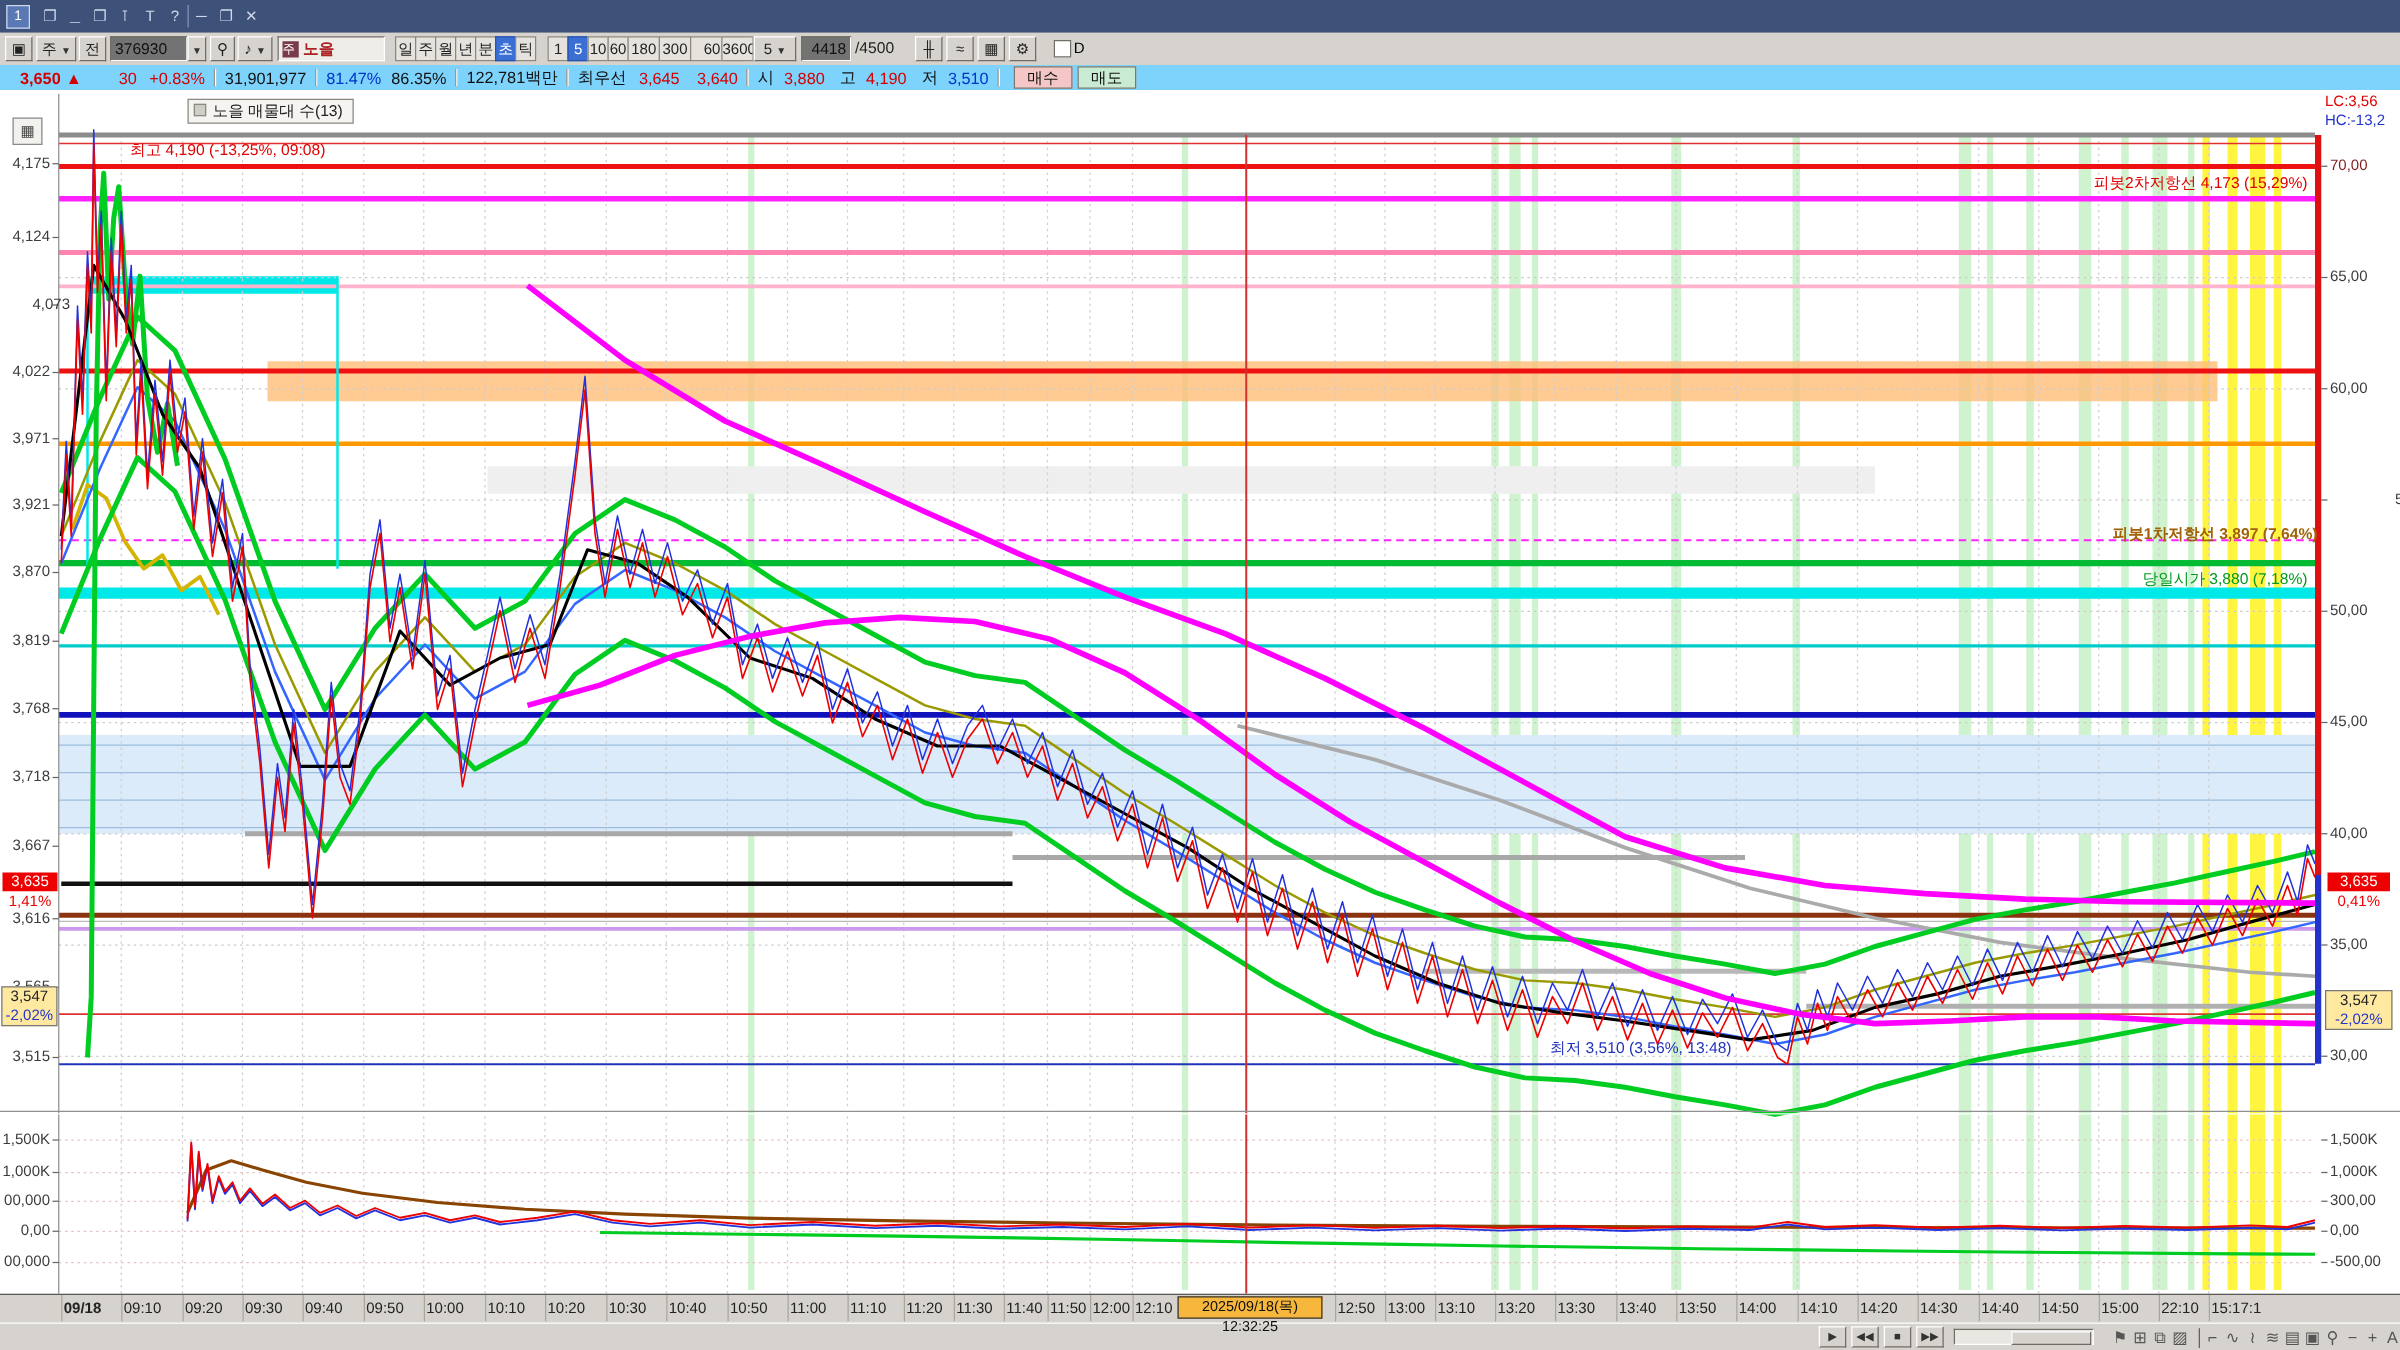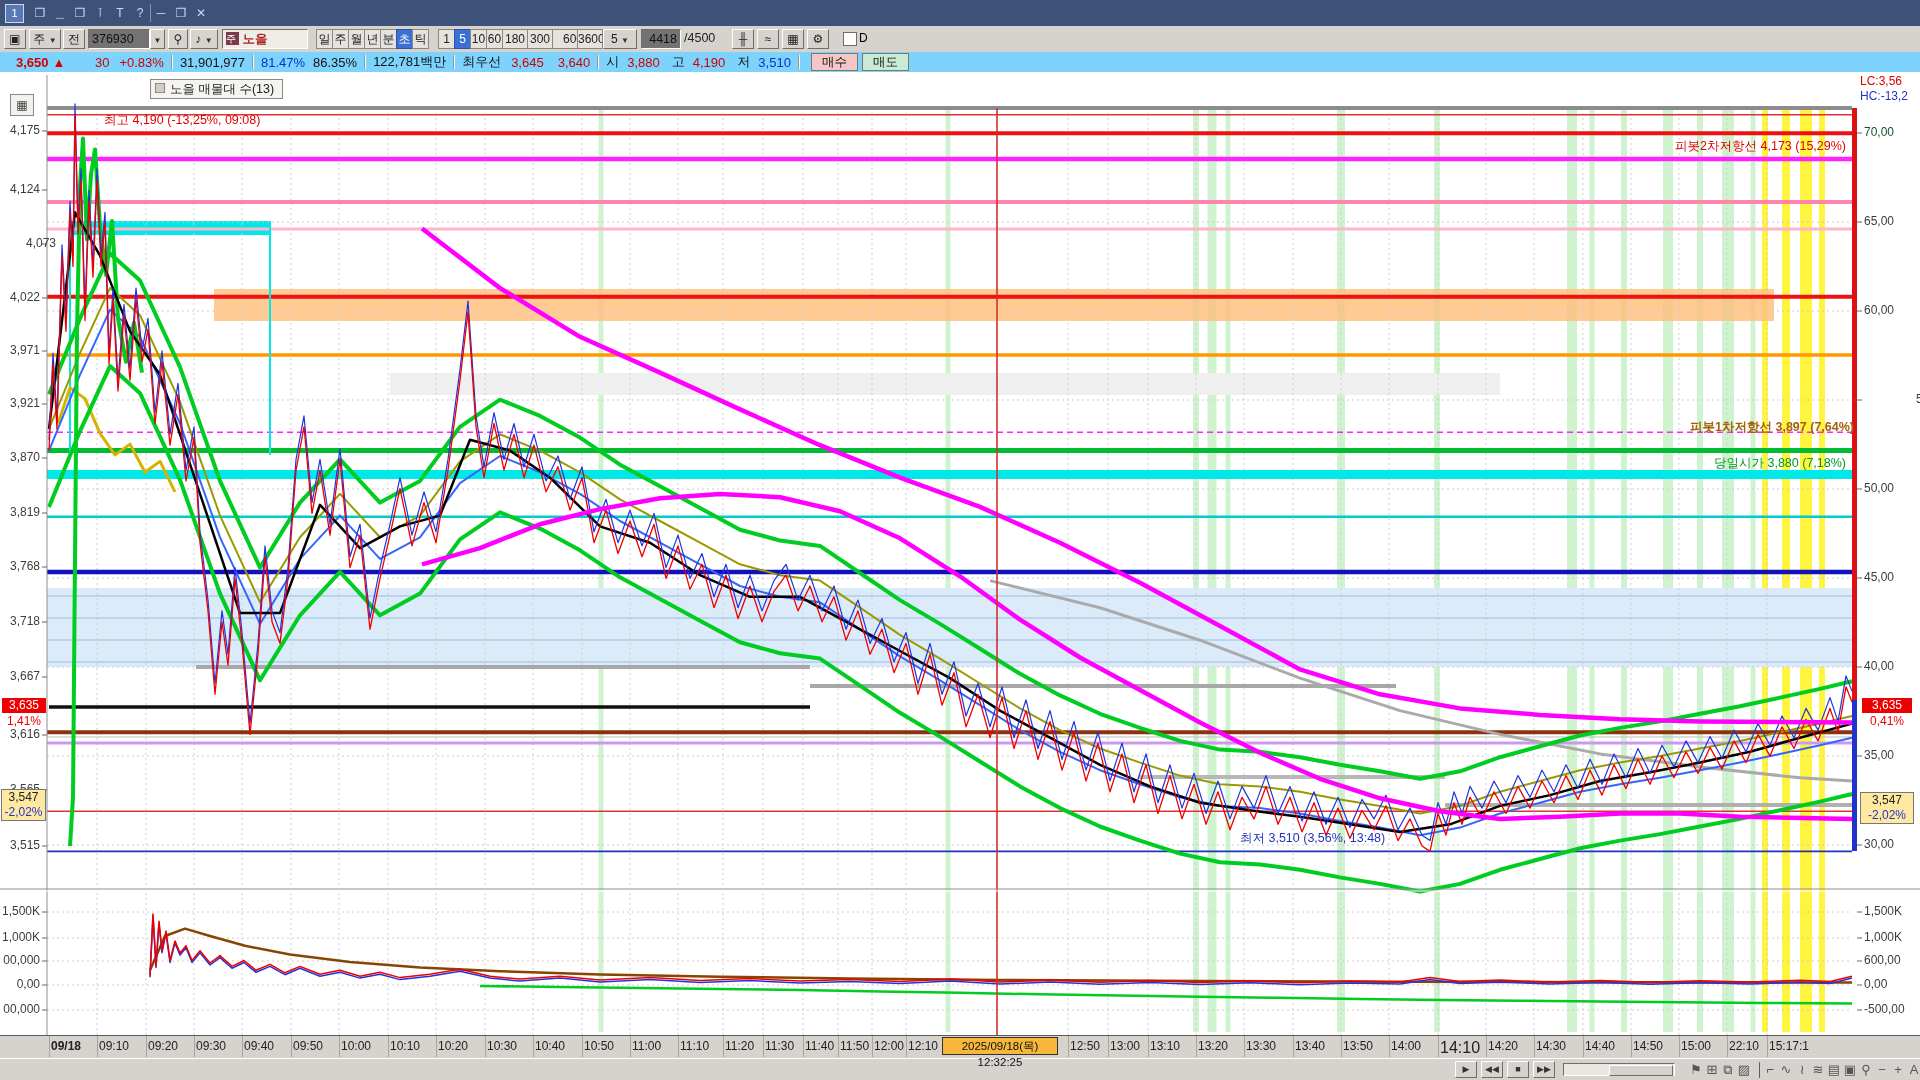--- a/index.html
+++ b/index.html
@@ -360,37 +360,37 @@
     <div class="abs" style="left: 0px; top: 343px; width: 40px; text-align: right; font-size: 12px; color: rgb(60, 60, 60);">3,971</div>
     <div class="abs" style="left: 0px; top: 396px; width: 40px; text-align: right; font-size: 12px; color: rgb(60, 60, 60);">3,921</div>
     <div class="abs" style="left: 0px; top: 450px; width: 40px; text-align: right; font-size: 12px; color: rgb(60, 60, 60);">3,870</div>
     <div class="abs" style="left: 0px; top: 505px; width: 40px; text-align: right; font-size: 12px; color: rgb(60, 60, 60);">3,819</div>
     <div class="abs" style="left: 0px; top: 559px; width: 40px; text-align: right; font-size: 12px; color: rgb(60, 60, 60);">3,768</div>
     <div class="abs" style="left: 0px; top: 614px; width: 40px; text-align: right; font-size: 12px; color: rgb(60, 60, 60);">3,718</div>
     <div class="abs" style="left: 0px; top: 669px; width: 40px; text-align: right; font-size: 12px; color: rgb(60, 60, 60);">3,667</div>
     <div class="abs" style="left: 0px; top: 727px; width: 40px; text-align: right; font-size: 12px; color: rgb(60, 60, 60);">3,616</div>
     <div class="abs" style="left: 0px; top: 782px; width: 40px; text-align: right; font-size: 12px; color: rgb(60, 60, 60);">3,565</div>
     <div class="abs" style="left: 0px; top: 838px; width: 40px; text-align: right; font-size: 12px; color: rgb(60, 60, 60);">3,515</div>
-    <div class="abs" style="left: 1864px; top: 125px; width: 52px; font-size: 12px; color: #14532d;">70,00</div>
+    <div class="abs" style="left: 1864px; top: 125px; width: 52px; font-size: 12px; color: #7f1d1d;">70,00</div>
     <div class="abs" style="left: 1864px; top: 214px; width: 52px; font-size: 12px; color: rgb(60, 60, 60);">65,00</div>
     <div class="abs" style="left: 1864px; top: 303px; width: 52px; font-size: 12px; color: rgb(60, 60, 60);">60,00</div>
     <div class="abs" style="left: 1916px; top: 392px; width: 52px; font-size: 12px; color: rgb(60, 60, 60);">55,00</div>
     <div class="abs" style="left: 1864px; top: 481px; width: 52px; font-size: 12px; color: rgb(60, 60, 60);">50,00</div>
     <div class="abs" style="left: 1864px; top: 570px; width: 52px; font-size: 12px; color: rgb(60, 60, 60);">45,00</div>
     <div class="abs" style="left: 1864px; top: 659px; width: 52px; font-size: 12px; color: rgb(60, 60, 60);">40,00</div>
     <div class="abs" style="left: 1864px; top: 748px; width: 52px; font-size: 12px; color: rgb(60, 60, 60);">35,00</div>
     <div class="abs" style="left: 1864px; top: 837px; width: 52px; font-size: 12px; color: rgb(60, 60, 60);">30,00</div>
     <div class="abs" style="left: 0px; top: 904px; width: 40px; text-align: right; font-size: 12px; color: rgb(60, 60, 60);">1,500K</div>
     <div class="abs" style="left: 0px; top: 930px; width: 40px; text-align: right; font-size: 12px; color: rgb(60, 60, 60);">1,000K</div>
     <div class="abs" style="left: 0px; top: 953px; width: 40px; text-align: right; font-size: 12px; color: rgb(60, 60, 60);">00,000</div>
     <div class="abs" style="left: 0px; top: 977px; width: 40px; text-align: right; font-size: 12px; color: rgb(60, 60, 60);">0,00</div>
     <div class="abs" style="left: 0px; top: 1002px; width: 40px; text-align: right; font-size: 12px; color: rgb(60, 60, 60);">00,000</div>
     <div class="abs" style="left: 1864px; top: 904px; width: 54px; font-size: 12px; color: rgb(60, 60, 60);">1,500K</div>
     <div class="abs" style="left: 1864px; top: 930px; width: 54px; font-size: 12px; color: rgb(60, 60, 60);">1,000K</div>
-    <div class="abs" style="left: 1864px; top: 953px; width: 54px; font-size: 12px; color: rgb(60, 60, 60);">600,00</div>
+    <div class="abs" style="left: 1864px; top: 953px; width: 54px; font-size: 12px; color: rgb(60, 60, 60);">300,00</div>
     <div class="abs" style="left: 1864px; top: 977px; width: 54px; font-size: 12px; color: rgb(60, 60, 60);">0,00</div>
     <div class="abs" style="left: 1864px; top: 1002px; width: 54px; font-size: 12px; color: rgb(60, 60, 60);">-500,00</div>
     <div class="abs" style="left: 51px; top: 1039px; font-size: 12px; color: rgb(34, 34, 34); font-weight: bold;">09/18</div>
     <div class="abs" style="left: 49px; top: 1036px; width: 1px; height: 21px; background: rgb(169, 166, 158);"></div>
     <div class="abs" style="left: 99px; top: 1039px; font-size: 12px; color: rgb(34, 34, 34);">09:10</div>
     <div class="abs" style="left: 97px; top: 1036px; width: 1px; height: 21px; background: rgb(169, 166, 158);"></div>
     <div class="abs" style="left: 148px; top: 1039px; font-size: 12px; color: rgb(34, 34, 34);">09:20</div>
     <div class="abs" style="left: 146px; top: 1036px; width: 1px; height: 21px; background: rgb(169, 166, 158);"></div>
     <div class="abs" style="left: 196px; top: 1039px; font-size: 12px; color: rgb(34, 34, 34);">09:30</div>
     <div class="abs" style="left: 194px; top: 1036px; width: 1px; height: 21px; background: rgb(169, 166, 158);"></div>
@@ -435,21 +435,21 @@
     <div class="abs" style="left: 1198px; top: 1039px; font-size: 12px; color: rgb(34, 34, 34);">13:20</div>
     <div class="abs" style="left: 1196px; top: 1036px; width: 1px; height: 21px; background: rgb(169, 166, 158);"></div>
     <div class="abs" style="left: 1246px; top: 1039px; font-size: 12px; color: rgb(34, 34, 34);">13:30</div>
     <div class="abs" style="left: 1244px; top: 1036px; width: 1px; height: 21px; background: rgb(169, 166, 158);"></div>
     <div class="abs" style="left: 1295px; top: 1039px; font-size: 12px; color: rgb(34, 34, 34);">13:40</div>
     <div class="abs" style="left: 1293px; top: 1036px; width: 1px; height: 21px; background: rgb(169, 166, 158);"></div>
     <div class="abs" style="left: 1343px; top: 1039px; font-size: 12px; color: rgb(34, 34, 34);">13:50</div>
     <div class="abs" style="left: 1341px; top: 1036px; width: 1px; height: 21px; background: rgb(169, 166, 158);"></div>
     <div class="abs" style="left: 1391px; top: 1039px; font-size: 12px; color: rgb(34, 34, 34);">14:00</div>
     <div class="abs" style="left: 1389px; top: 1036px; width: 1px; height: 21px; background: rgb(169, 166, 158);"></div>
-    <div class="abs" style="left: 1440px; top: 1039px; font-size: 16px; color: rgb(34, 34, 34);">14:10</div>
+    <div class="abs" style="left: 1440px; top: 1039px; font-size: 12px; color: rgb(34, 34, 34);">14:10</div>
     <div class="abs" style="left: 1438px; top: 1036px; width: 1px; height: 21px; background: rgb(169, 166, 158);"></div>
     <div class="abs" style="left: 1488px; top: 1039px; font-size: 12px; color: rgb(34, 34, 34);">14:20</div>
     <div class="abs" style="left: 1486px; top: 1036px; width: 1px; height: 21px; background: rgb(169, 166, 158);"></div>
     <div class="abs" style="left: 1536px; top: 1039px; font-size: 12px; color: rgb(34, 34, 34);">14:30</div>
     <div class="abs" style="left: 1534px; top: 1036px; width: 1px; height: 21px; background: rgb(169, 166, 158);"></div>
     <div class="abs" style="left: 1585px; top: 1039px; font-size: 12px; color: rgb(34, 34, 34);">14:40</div>
     <div class="abs" style="left: 1583px; top: 1036px; width: 1px; height: 21px; background: rgb(169, 166, 158);"></div>
     <div class="abs" style="left: 1633px; top: 1039px; font-size: 12px; color: rgb(34, 34, 34);">14:50</div>
     <div class="abs" style="left: 1631px; top: 1036px; width: 1px; height: 21px; background: rgb(169, 166, 158);"></div>
     <div class="abs" style="left: 1681px; top: 1039px; font-size: 12px; color: rgb(34, 34, 34);">15:00</div>

